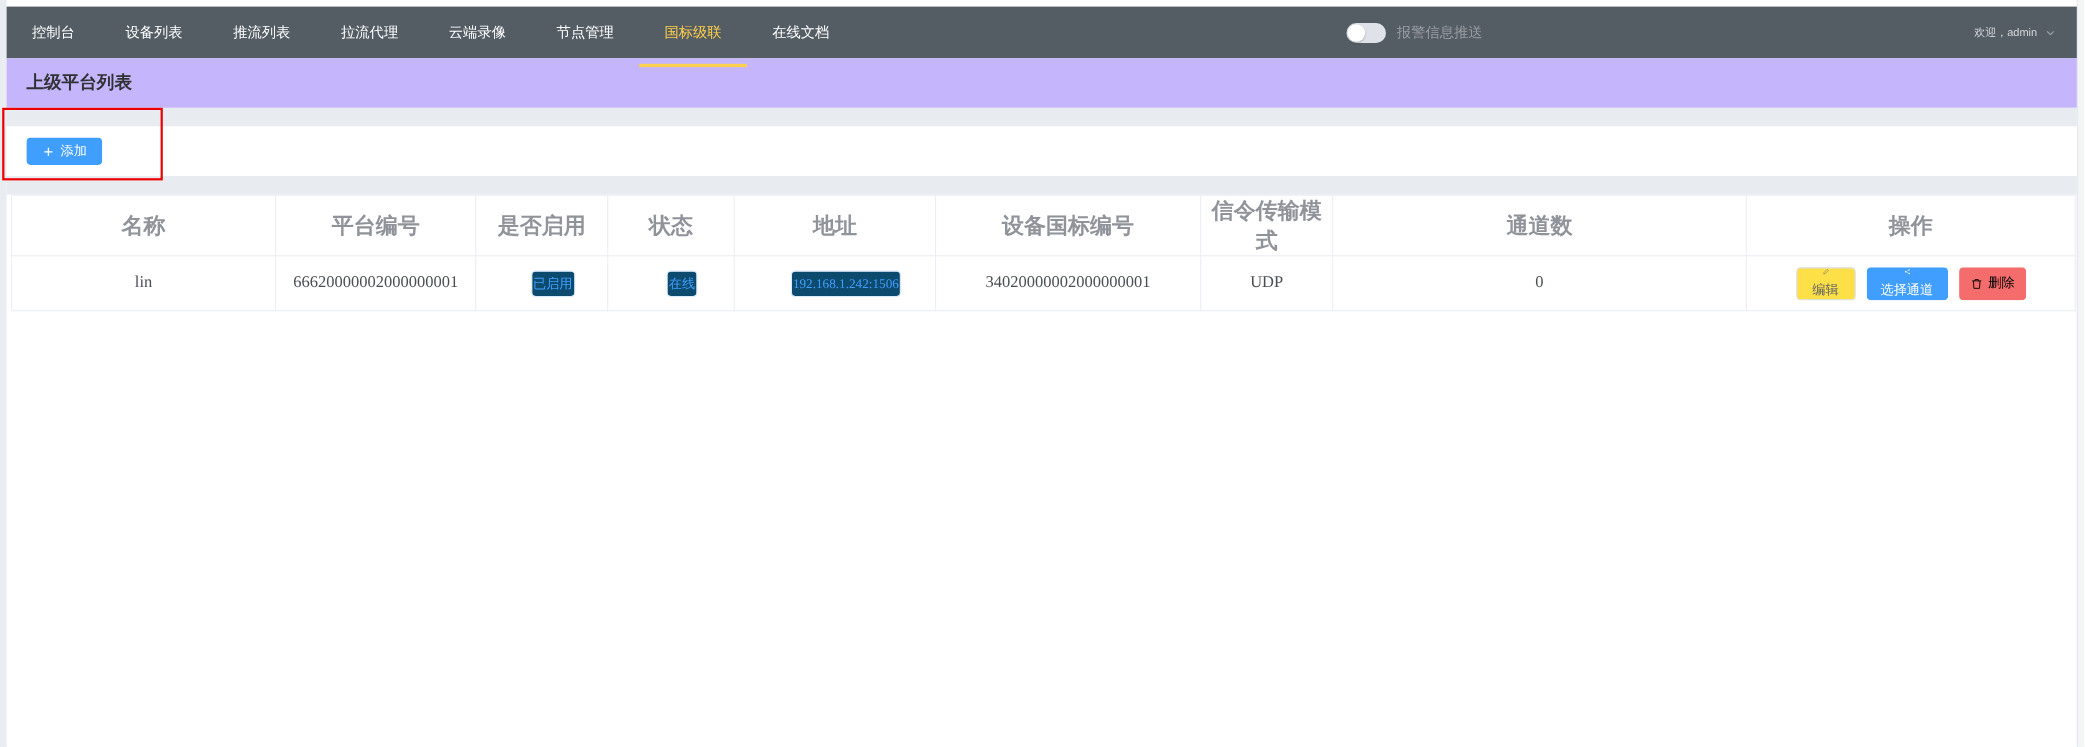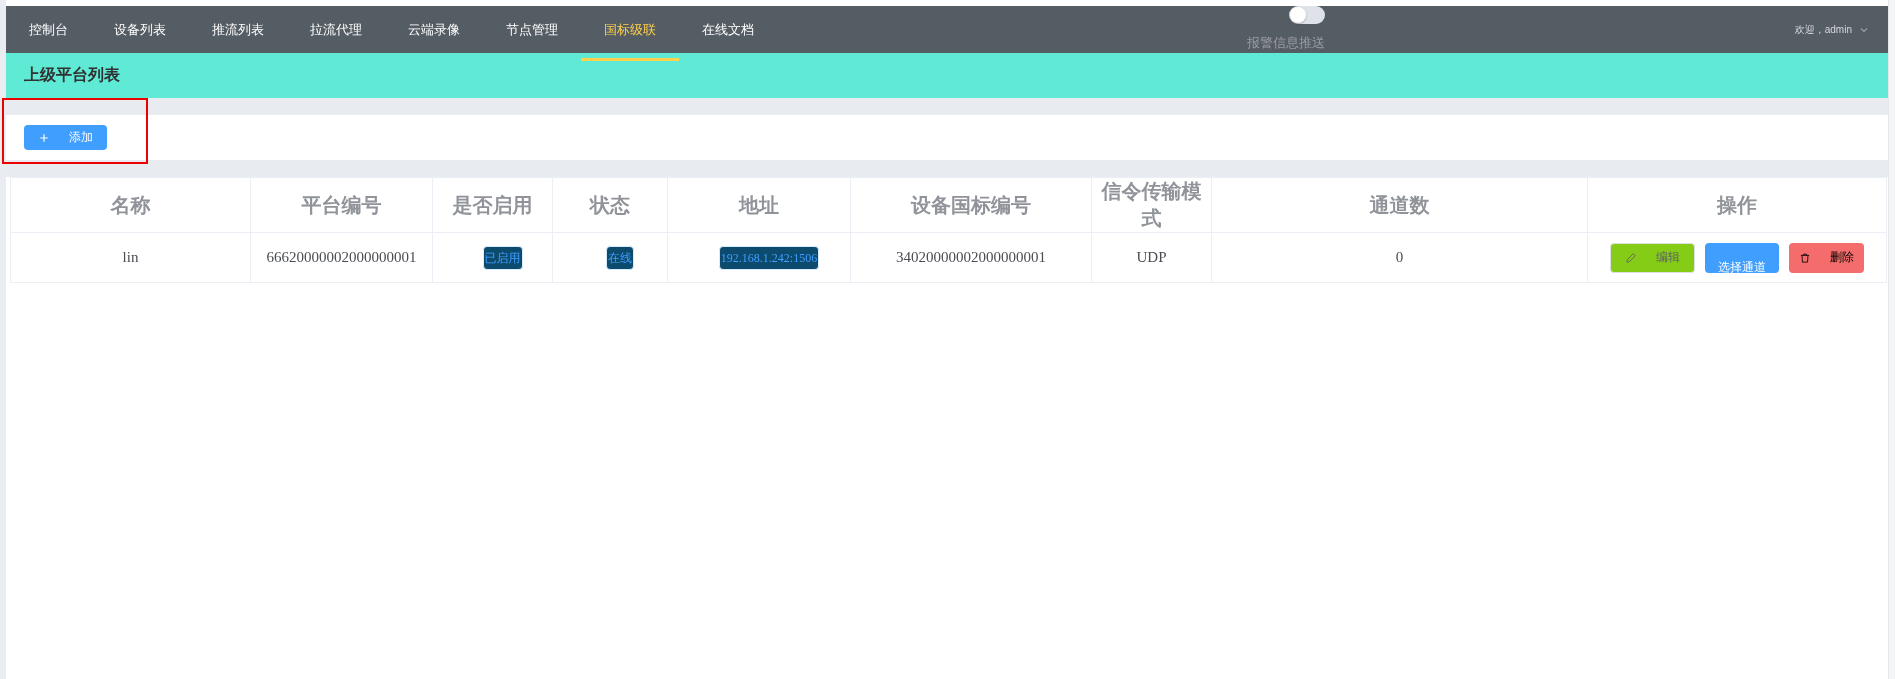--- a/index.html
+++ b/index.html
@@ -10,52 +10,52 @@
   .right-strip { position:absolute; right:0; top:0; width:7px; height:679px; background:#f3f5f7; border-left:1px solid #e4e7ea; }
 
   .content { position:absolute; left:6px; top:6px; width:1882px; }
 
   
   .navbar { height:47px; background:#545c64; display:flex; align-items:stretch; overflow:visible; }
   .nav-item { position:relative; padding:0 23px; line-height:47px; font-size:13px; color:#ffffff; cursor:pointer; white-space:nowrap; }
   .nav-item.active { color:#ffd04b; }
   .nav-item.active::after { content:""; position:absolute; left:0; right:0; bottom:-8px; height:3px; background:#ffd04b; }
   .nav-spacer { flex:1; }
-  .alarm-group { display:flex; align-items:flex-end; gap:10px;flex-direction:column; }
+  .alarm-group { display:flex; align-items:center; gap:10px; }
   .switch { width:36px; height:18px; border-radius:9px; background:#dfe3e9; position:relative; cursor:pointer; }
   .switch .knob { position:absolute; left:1px; top:1px; width:16px; height:16px; border-radius:50%; background:#ffffff; box-shadow:0 1px 2px rgba(0,0,0,.25); }
   .alarm-label { font-size:13px; color:#9b9ea3; }
   .user-group { display:flex; align-items:center; gap:6px; padding-right:18px; margin-left:0; cursor:pointer; }
   .welcome { font-size:10px; color:#d6d8da; }
   .chev { color:#9aa0a6; display:flex; align-items:center; }
 
   
-  .title-bar { height:45px; background:#5eead4; display:flex; align-items:center; padding-left:18px; }
+  .title-bar { height:45px; background:#c4b5fd; display:flex; align-items:center; padding-left:18px; }
   .page-title { font-size:16px; font-weight:bold; color:#303133; }
 
   .gray-band { height:17px; background:#e8ecf0; }
 
   
   .toolbar { height:45px; background:#ffffff; display:flex; align-items:center; padding-left:18px; }
-  .btn { display:inline-flex; align-items:center; justify-content:center; gap:19px; border:1px solid transparent; border-radius:4px; cursor:pointer; font-family:"Liberation Sans","DejaVu Sans",sans-serif; }
+  .btn { display:inline-flex; align-items:center; justify-content:center; gap:5px; border:1px solid transparent; border-radius:4px; cursor:pointer; font-family:"Liberation Sans","DejaVu Sans",sans-serif; }
   .btn-add { height:25px; padding:0 13px; background:#409eff; color:#ffffff; font-size:12px; }
 
   .annotation { position:absolute; left:2px; top:98px; width:146px; height:66px; border:2px solid #ec0000; z-index:5; pointer-events:none; }
 
   
   .table-wrap { margin:0 4px 0 4px; }
   table { width:1876px; border-collapse:collapse; table-layout:fixed; border:1px solid #ebeef5; }
   th, td { border-right:1px solid #ebeef5; border-bottom:1px solid #ebeef5; text-align:center; vertical-align:middle; }
   th { height:50px; font-size:20px; font-weight:bold; color:#909399; background:#ffffff; }
   td { height:50px; font-size:15px; color:#4a4d52; font-family:"Liberation Serif","DejaVu Serif",serif; }
   .tag { display:inline-block; height:24px; line-height:22px; padding:0 1px; background:#0c4a6e; border:1px solid #d9ecff; border-radius:4px; color:#409eff; font-size:12px;margin-left:20px; }
   .tag.addr { font-family:"Liberation Serif","DejaVu Serif",serif; }
   .actions { display:flex; align-items:center; justify-content:center; gap:10px; }
   .btn-sm { height:30px; font-size:12px; }
-  .btn-edit { padding:0 14px; background:#84cc16; border-color:#dcdfe6; color:#606266; }
+  .btn-edit { padding:0 14px; background:#fde047; border-color:#dcdfe6; color:#606266;flex-direction:column; }
   .btn-primary { padding:0 12px; background:#409eff; color:#ffffff;flex-direction:column; }
   .btn-danger { padding:5px 9px; background:#f56c6c; color:#000000; }
 
   svg.ic { display:block; }
 </style>
 </head>
 <body>
 
 <div class="left-strip"></div>
 <div class="right-strip"></div>

